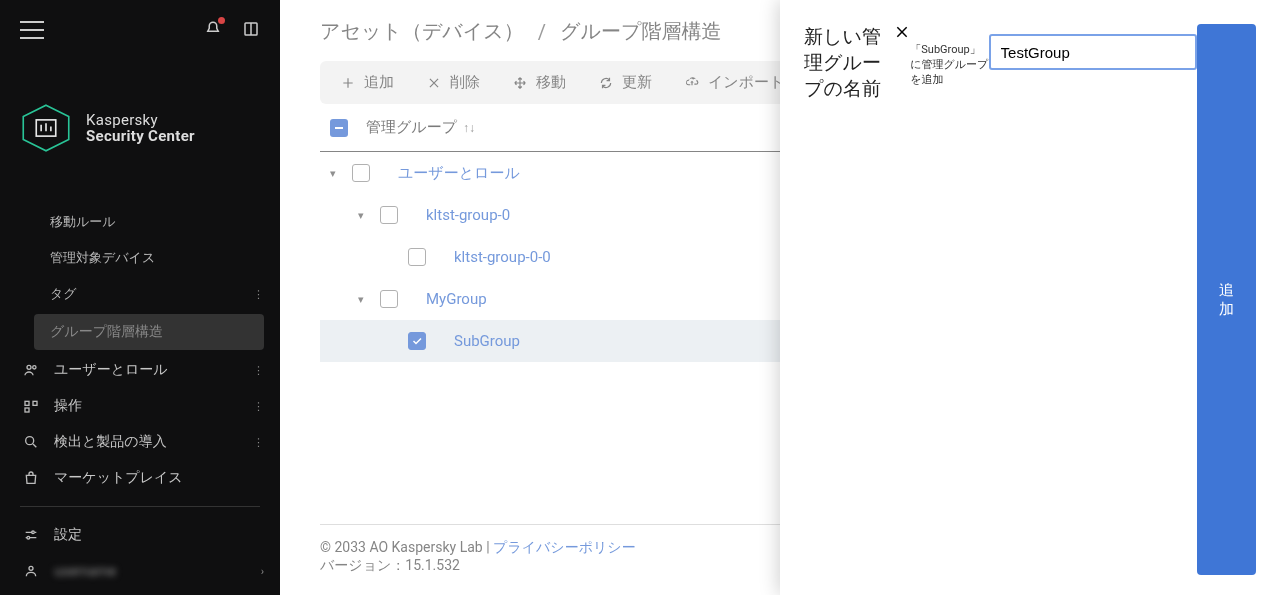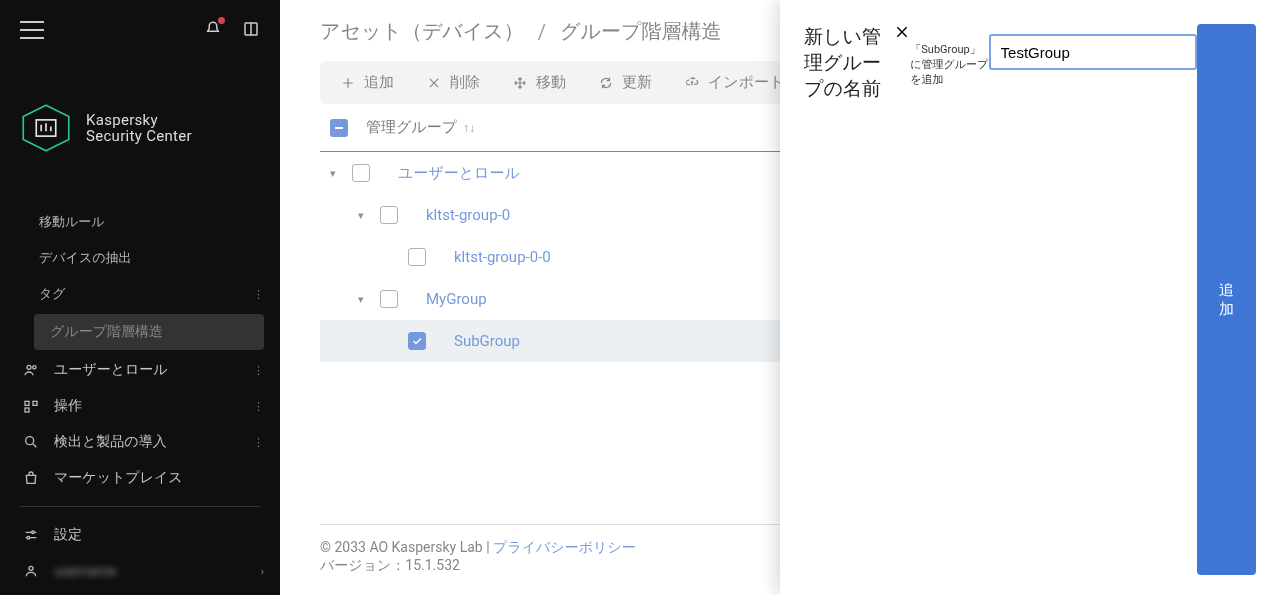--- a/index.html
+++ b/index.html
@@ -59,39 +59,39 @@
   .brand {
     display: flex; align-items: center;
     padding: 14px 20px 22px 20px;
     gap: 14px;
   }
   .brand-logo {
     width: 52px; height: 52px;
   }
   .brand-text { line-height: 1.1; }
   .brand-text .l1 { font-size: 15px; letter-spacing: .3px; }
-  .brand-text .l2 { font-size: 15px; font-weight: 400; letter-spacing: .3px; }
+  .brand-text .l2 { font-size: 15px; font-weight: 700; letter-spacing: .3px; }
 
   .nav {
     flex: 1;
     overflow-y: auto;
     position: relative;
   }
   .nav::-webkit-scrollbar { width: 10px; background: #222; }
   .nav-item {
     display: flex;
     align-items: center;
     gap: 14px;
     padding: 9px 16px 9px 22px;
     color: #c7c7c7;
     cursor: pointer;
     font-size: 14px;
     position: relative;
   }
-  .nav-item.sub { padding-left: 39px; font-size: 13px; color:#b8b8b8; }
+  .nav-item.sub { padding-left: 50px; font-size: 13px; color:#b8b8b8; }
   .nav-item.selected {
     background: #333;
     margin: 2px 16px 2px 34px;
     border-radius: 4px;
     color: #888;
     padding-left: 16px;
   }
   .nav-item .nav-icon { width: 18px; height:18px; display:flex; align-items:center; justify-content:center; color:#bbb; flex:none;}
   .nav-item .chev {
     margin-left: auto;
@@ -295,21 +295,21 @@
       <div class="l2">Security Center</div>
     </div>
   </div>
 
   <div class="nav">
 
     <div class="nav-item sub">
       <span>移動ルール</span>
     </div>
     <div class="nav-item sub">
-      <span>デバイスの抽出</span>
+      <span>管理対象デバイス</span>
     </div>
     <div class="nav-item sub">
       <span>タグ</span>
       <span class="chev">⋮</span>
     </div>
     <div class="nav-item selected">
       <span>グループ階層構造</span>
     </div>
 
     <div class="nav-item">

